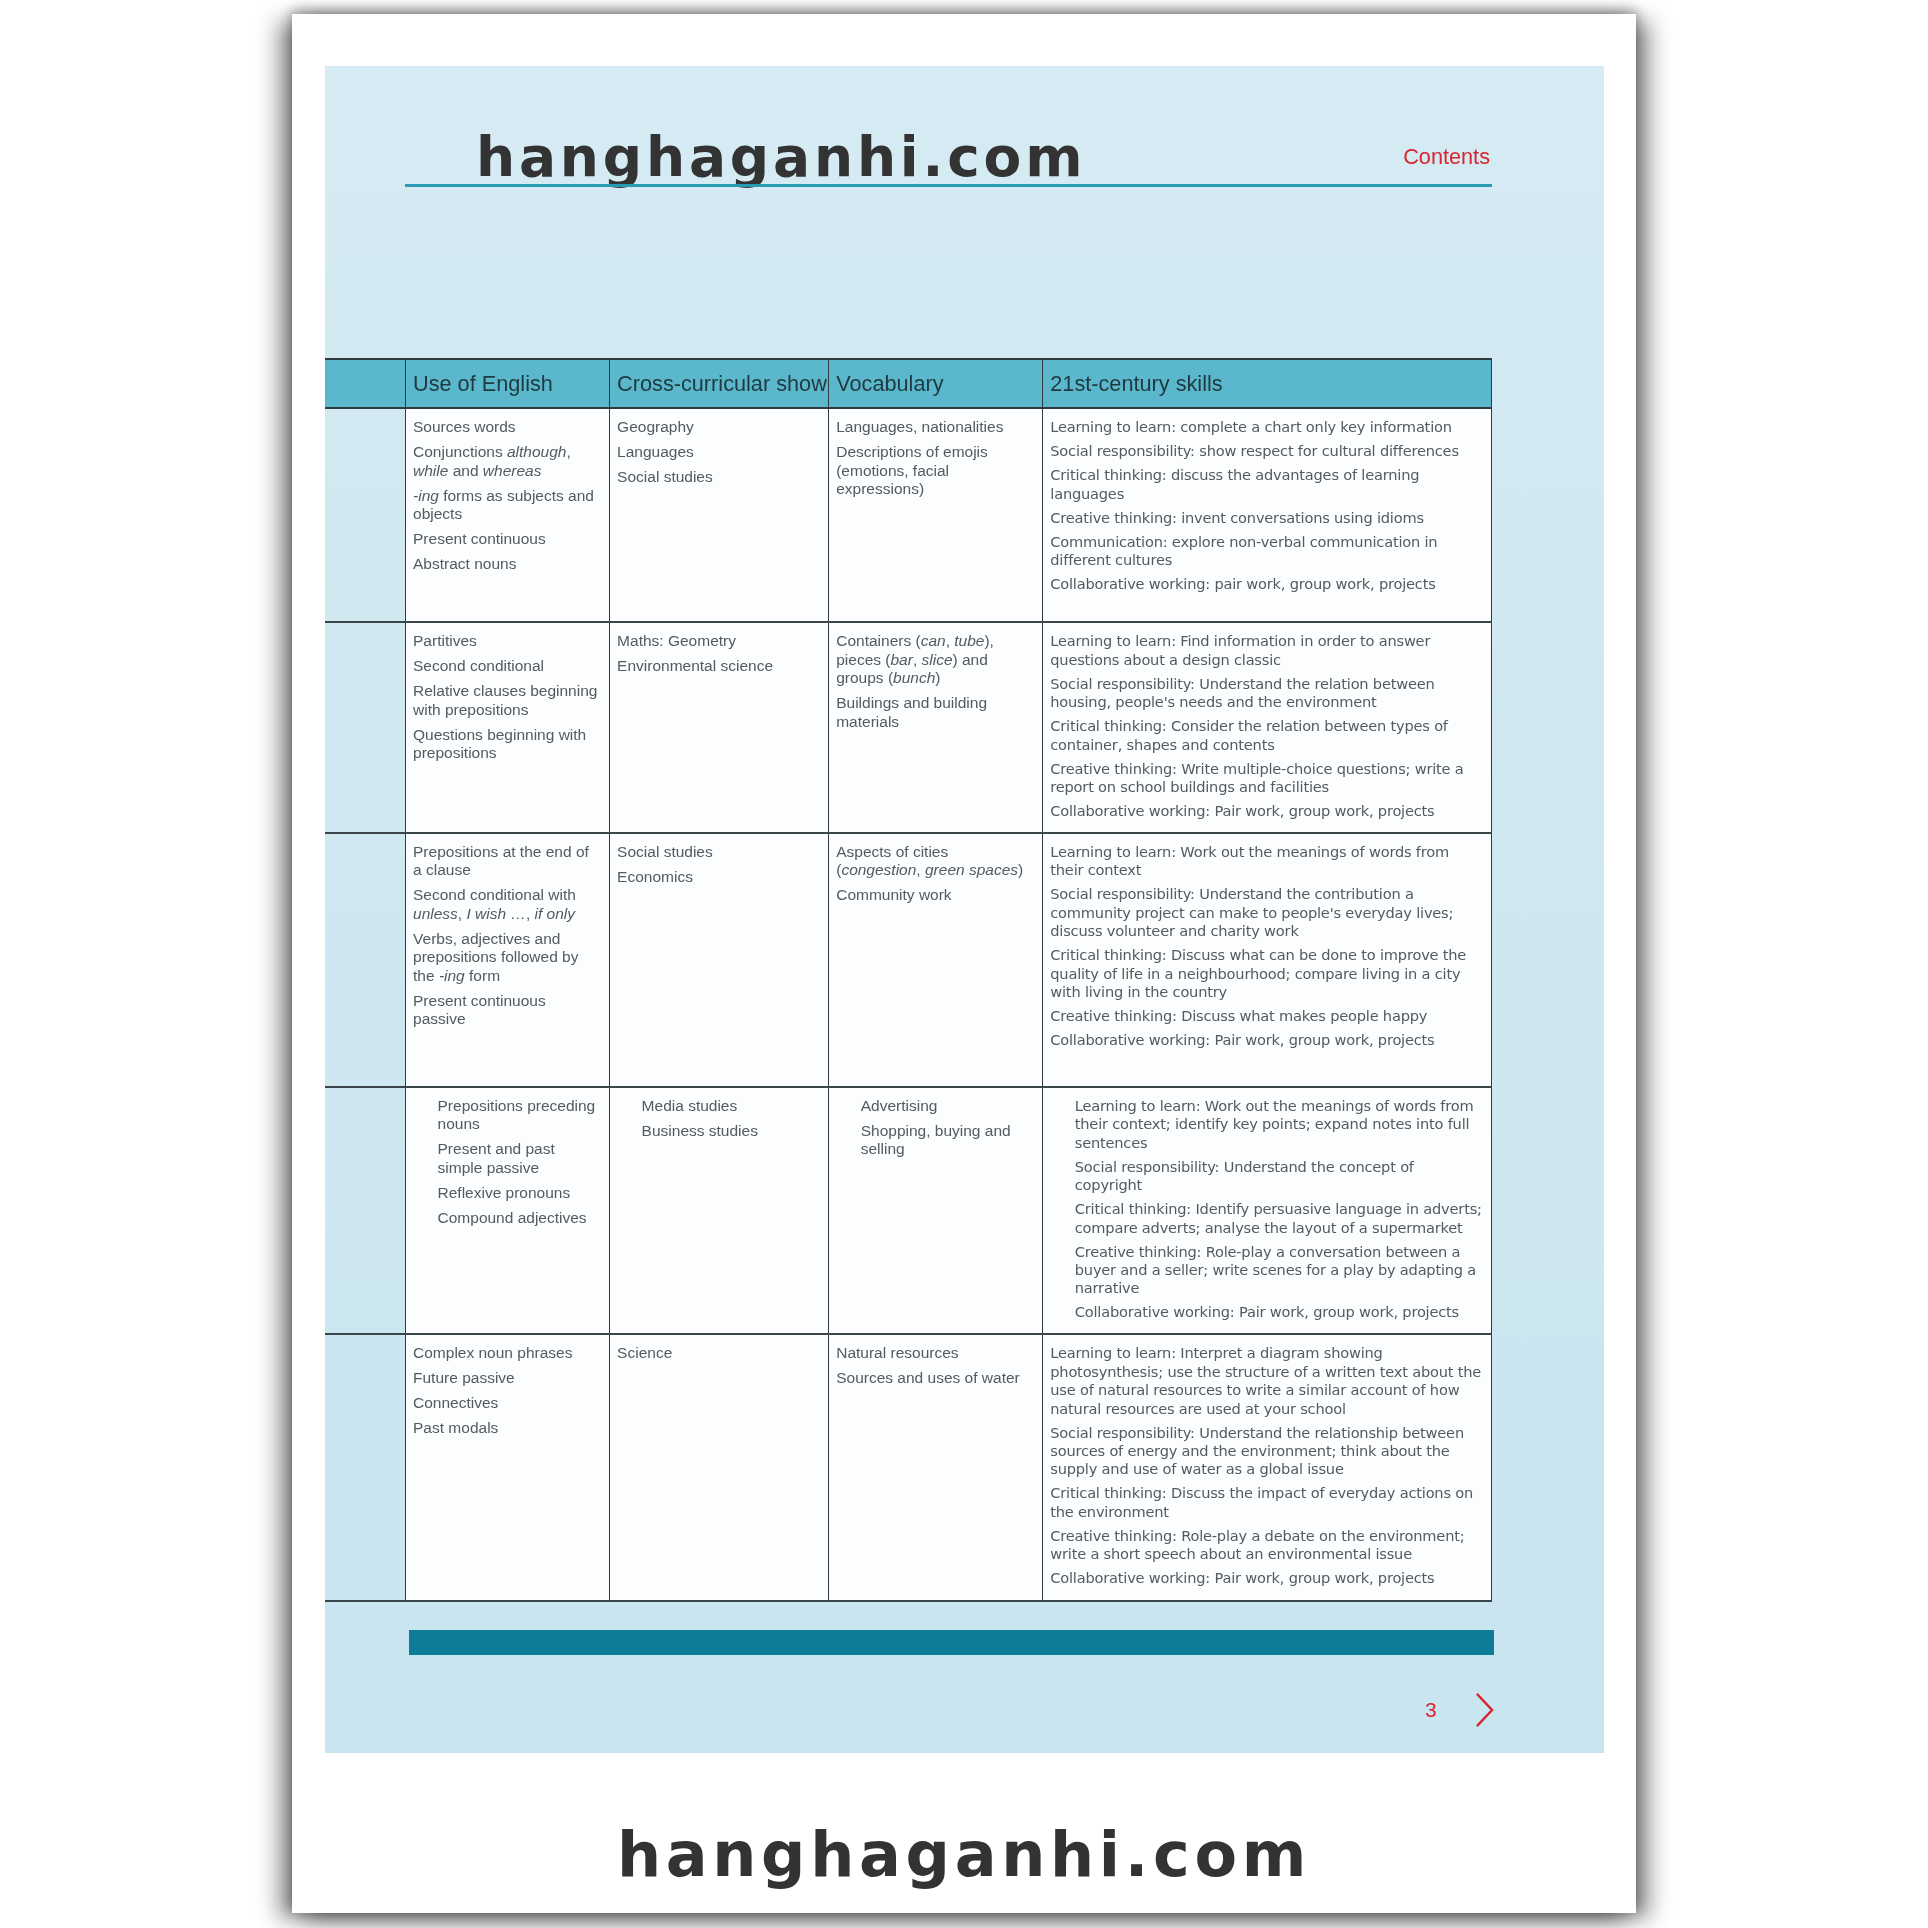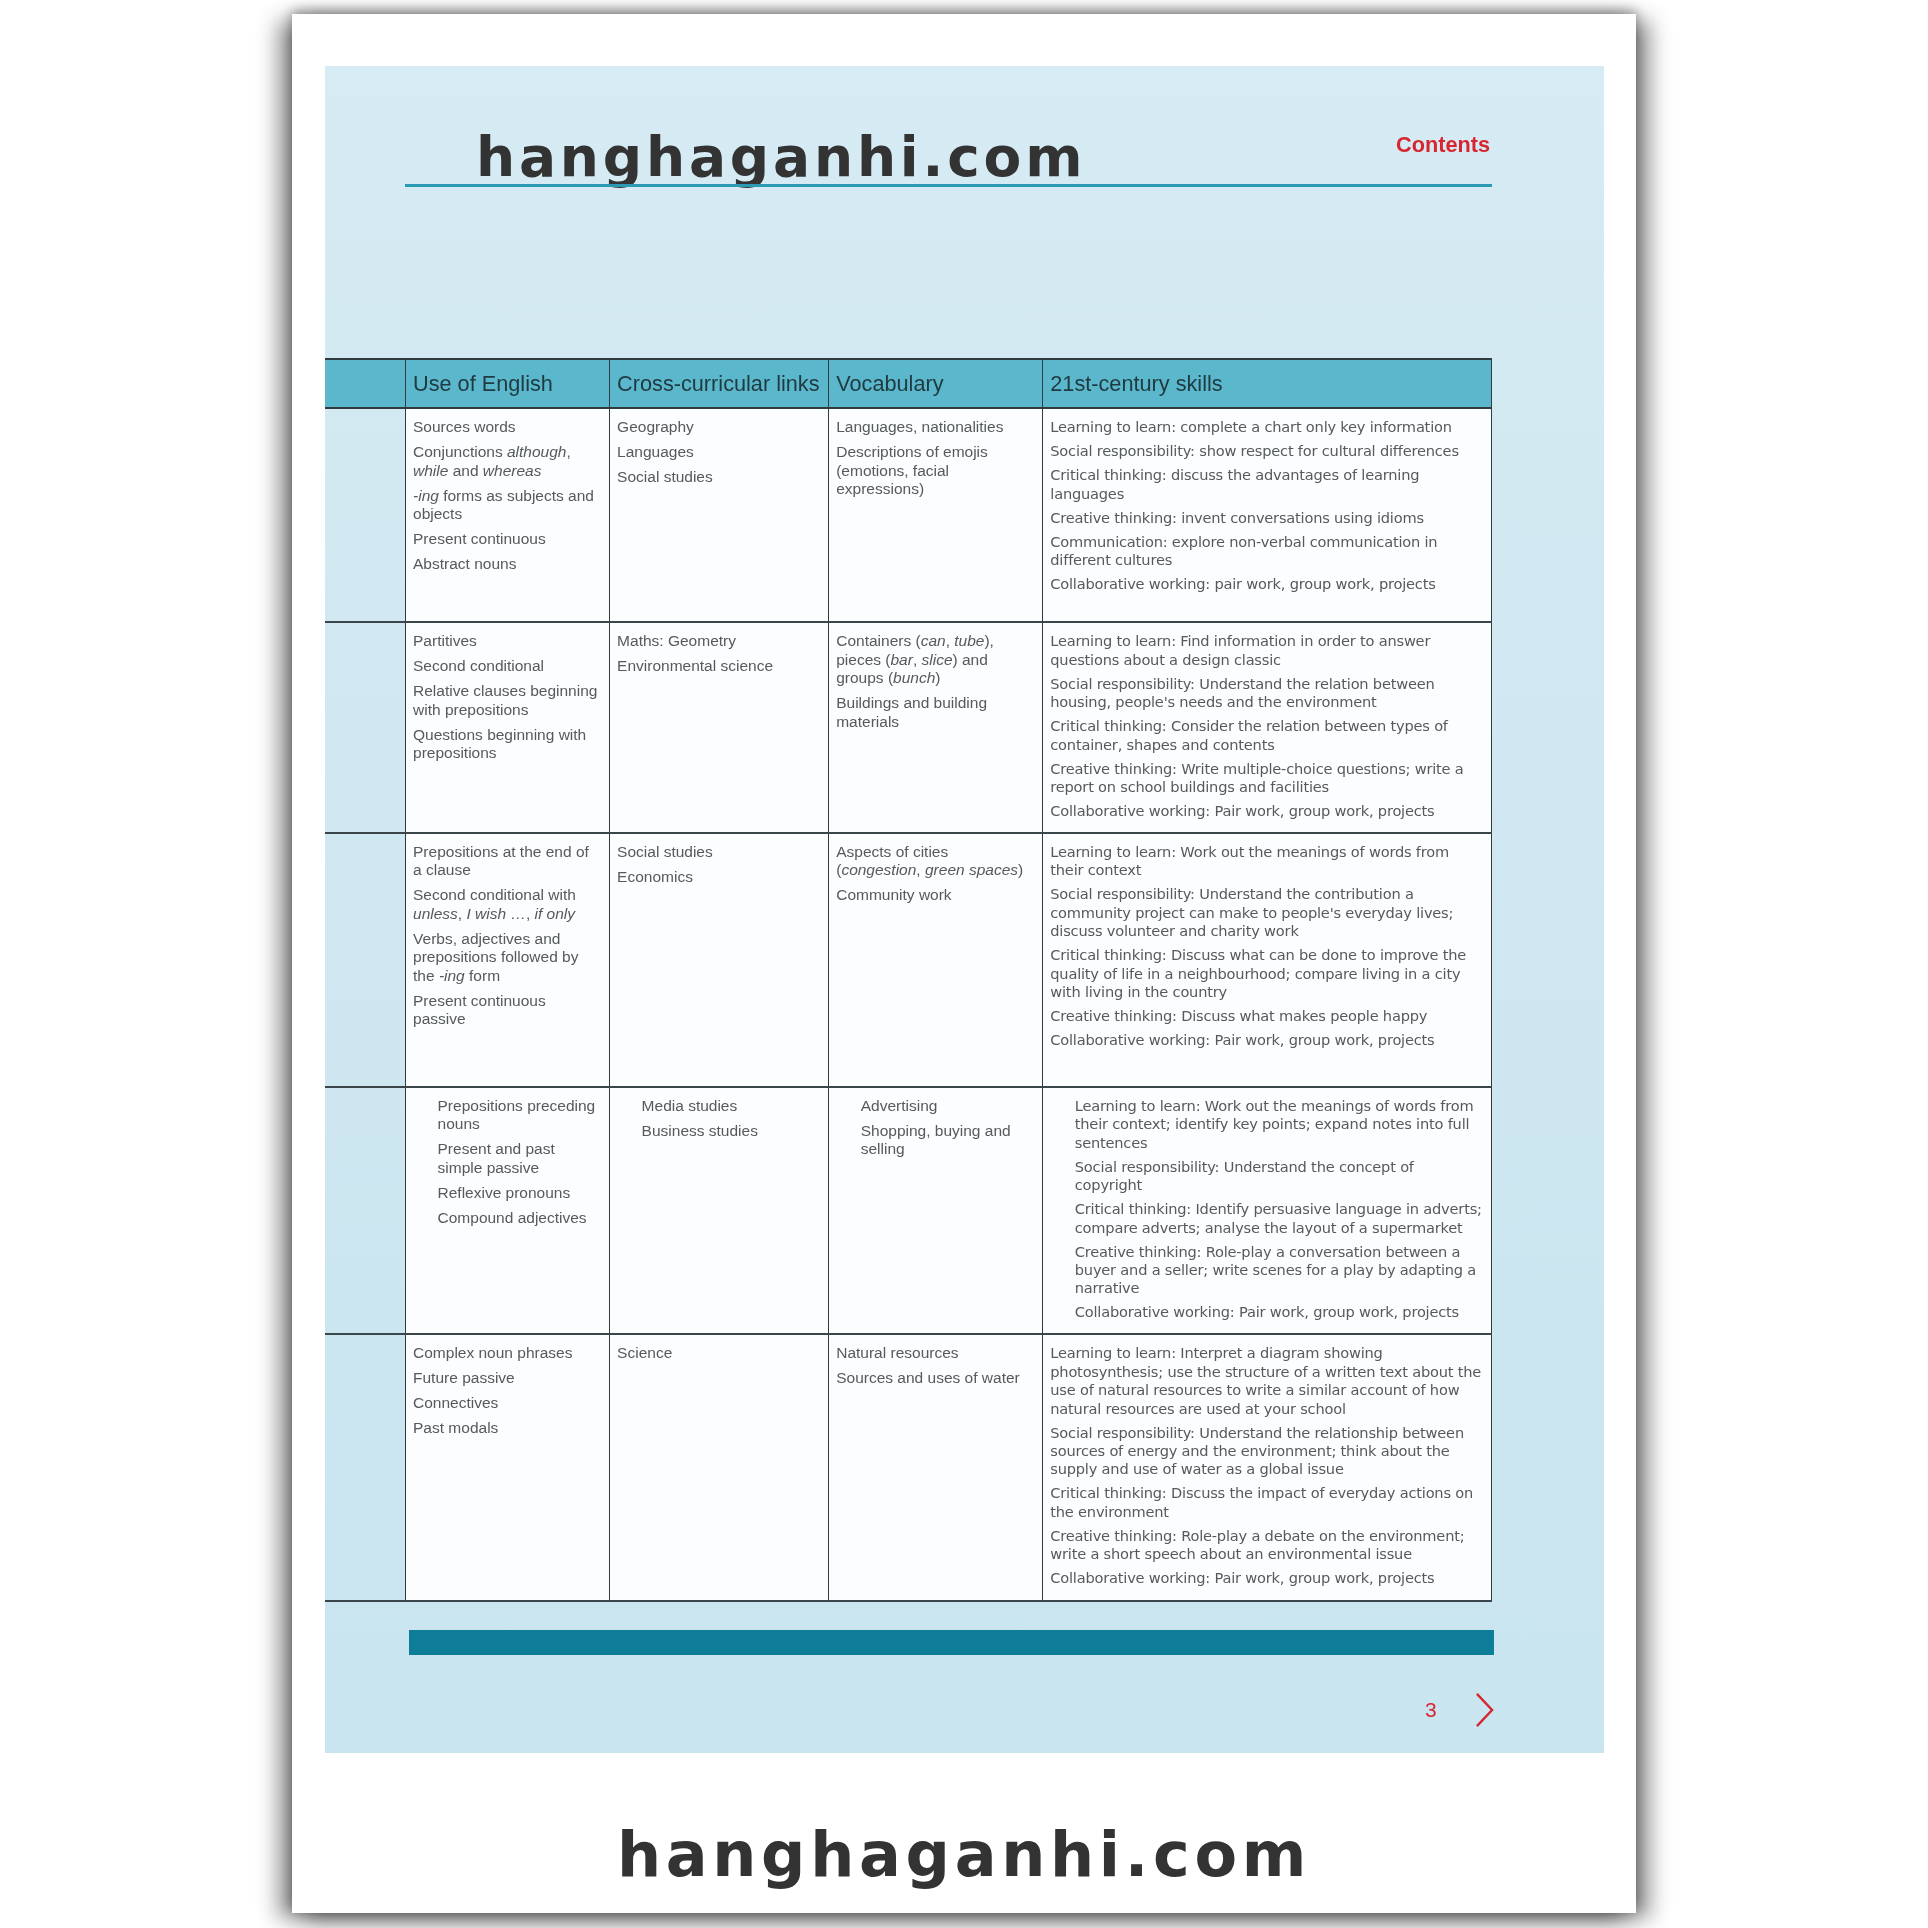--- a/index.html
+++ b/index.html
@@ -25,22 +25,22 @@
     font-size: 55px; letter-spacing: 3.8px;
     color: #333333; font-weight: 600;
     font-family: "DejaVu Sans", sans-serif;
     line-height: 1;
   }
   .header-line {
     position: absolute; left: 405px; top: 184px;
     width: 1087px; height: 2.8px; background: #2b9bb5;
   }
   .contents-title {
-    position: absolute; right: 438px; top: 132px;
-    color: #d7262f; font-size: 21.7px; font-weight: bold;
+    position: absolute; right: 438px; top: 144px;
+    color: #d7262f; font-size: 21.7px; font-weight: normal;
     font-family: "Liberation Sans", sans-serif;
     margin-left: 16px;
   }
   table.syllabus {
     position: absolute; left: 325px; top: 358px;
     width: 1167px;
     border-collapse: collapse;
     table-layout: fixed;
     font-family: "Liberation Sans", sans-serif;
   }
@@ -120,21 +120,21 @@
     <col style="width:80px">
     <col style="width:204px">
     <col style="width:219px">
     <col style="width:214px">
     <col style="width:449px">
   </colgroup>
   <thead>
     <tr>
       <th class="unit-col"></th>
       <th>Use of English</th>
-      <th>Cross-curricular links</th>
+      <th>Cross-curricular show</th>
       <th>Vocabulary</th>
       <th>21st-century skills</th>
     </tr>
   </thead>
   <tbody>
 
     <tr class="r1">
       <td class="unit-col"></td>
       <td>
         <div class="cell-item">Sources words</div>

